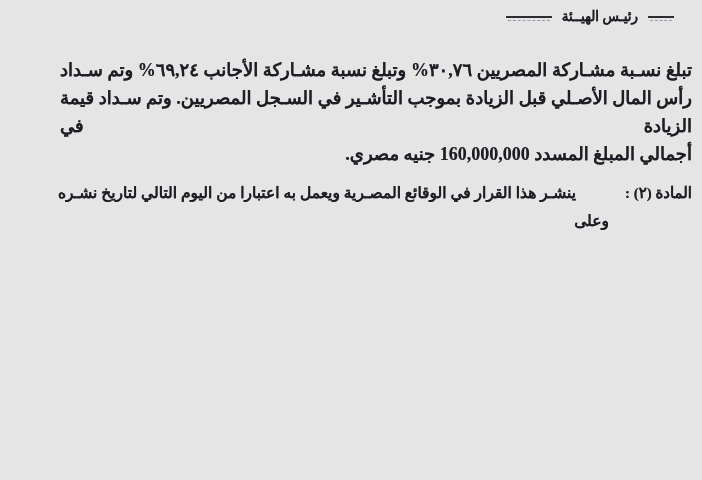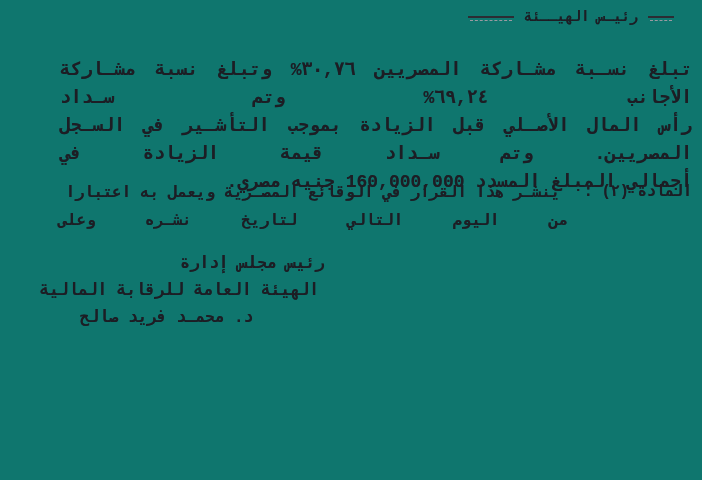--- a/index.html
+++ b/index.html
@@ -3,22 +3,22 @@
 <meta charset="utf-8">
 <style>
   html, body { margin: 0; padding: 0; }
   body {
     width: 702px; height: 480px; overflow: hidden;
     background: #ffffff;
   }
   .page {
     position: relative;
     width: 702px; height: 480px;
-    background: #0f766e;
-    font-family: Liberation Mono, monospace;
+    background: #e5e5e5;
+    font-family: Liberation Serif, serif;
     color: #1d1d24;
     text-shadow: 0 0 0.6px rgba(25,25,35,0.55);
   }
 
   
   .header {
     position: absolute; top: 8px; right: 28px;
     display: flex; align-items: center; gap: 10px;
     direction: rtl;
   }
@@ -51,21 +51,21 @@
   .article {
     position: absolute; top: 179px; right: 10px; left: 36px;
     direction: rtl; display: flex;
     font-size: 15.5px; font-weight: bold; line-height: 28px;
   }
   .article-label {
     white-space: nowrap; margin-left: 16px;
     font-size: 15px; transform: scaleY(1.04);
   }
   .article-body { flex: 1; min-width: 0; }
-  .article-body .line { text-align: center; margin-left: 22px; }
+  .article-body .line { text-align: left; margin-left: 22px; }
 
   
   .signature {
     position: absolute; top: 251px; left: 80px; width: 245px;
     direction: rtl; text-align: center;
     font-weight: bold; font-size: 16px; line-height: 27px;
   }
   .sig-line { position: relative; white-space: nowrap; transform: scaleY(1.05); }
   .sig-l1 { left: 50px; }
   .sig-l2 { left: -6px; }
@@ -88,19 +88,14 @@
     <div class="line">أجمالي المبلغ المسدد 160,000,000 جنيه مصري.</div>
   </div>
 
   <div class="article">
     <div class="article-label">المادة (٢) :</div>
     <div class="article-body">
       <div class="line just">ينشـر هذا القرار في الوقائع المصـرية ويعمل به اعتبارا من اليوم التالي لتاريخ نشـره وعلى</div>
     </div>
   </div>
 
-  <div class="signature">
-    <div class="sig-line sig-l1">رئيس مجلس إدارة</div>
-    <div class="sig-line sig-l2">الهيئة العامة للرقابة المالية</div>
-    <div class="sig-line sig-l3">د. محمـد فريد صالح</div>
-  </div>
 
 </div>
 
 </body></html>

